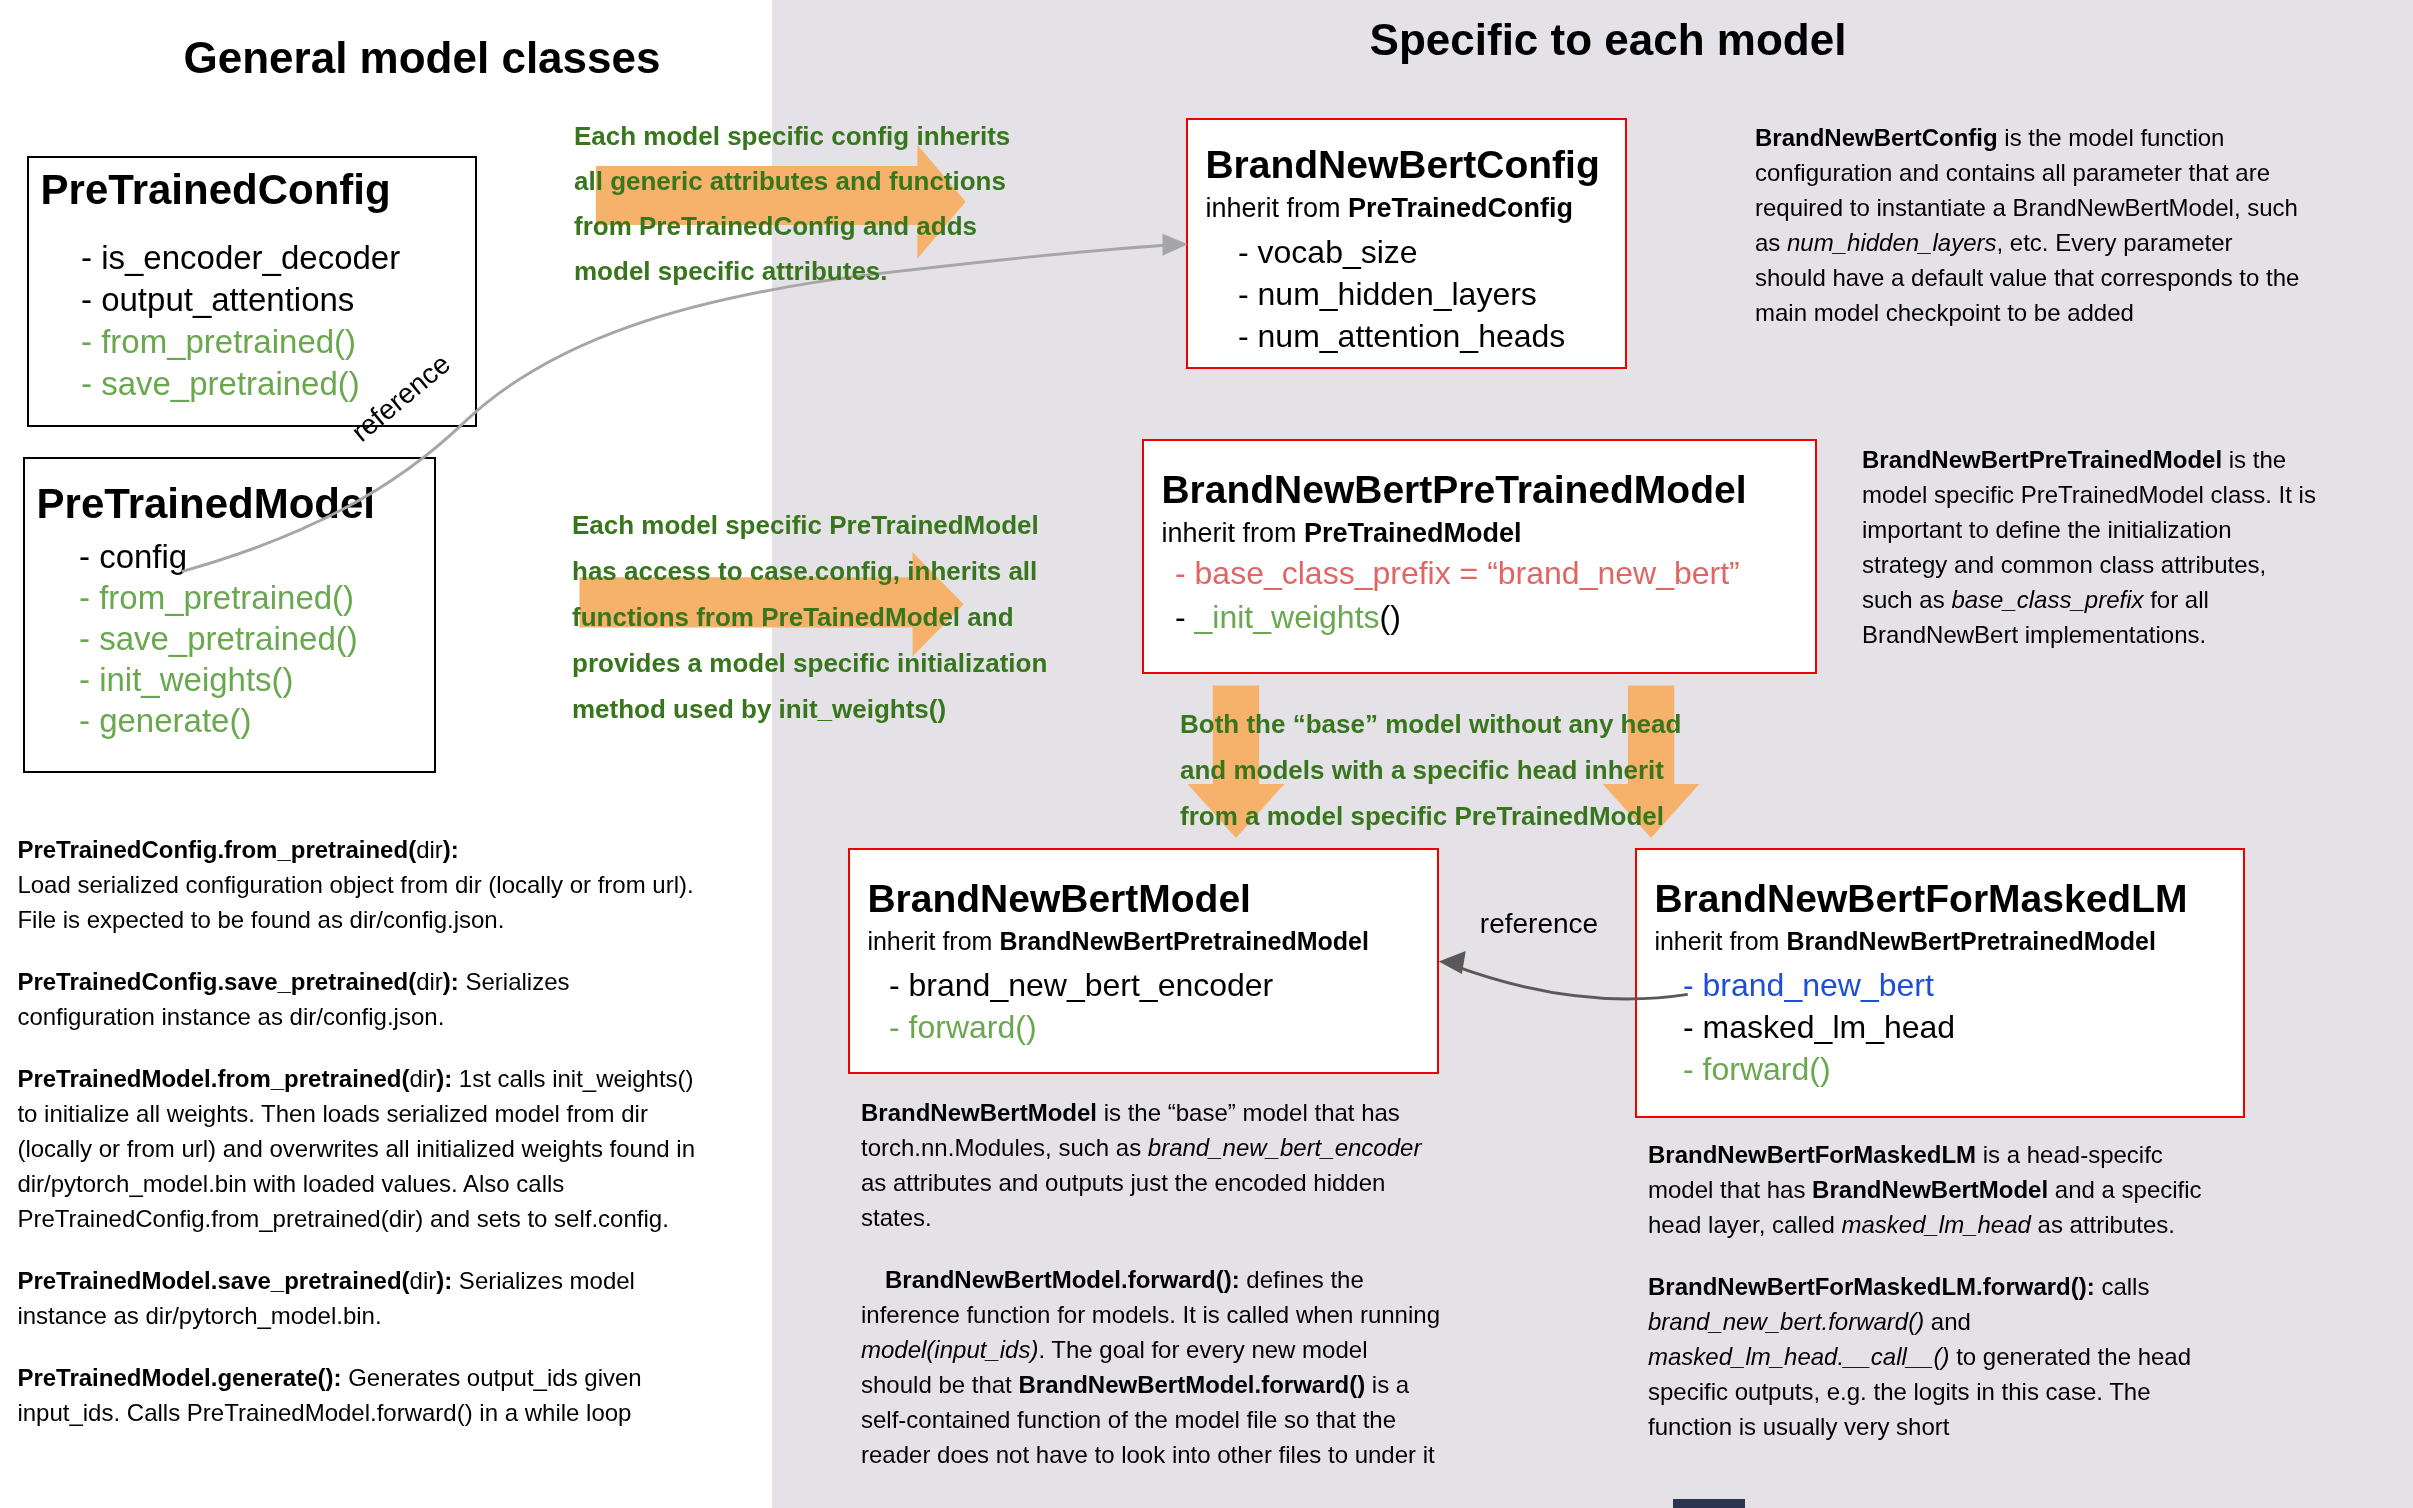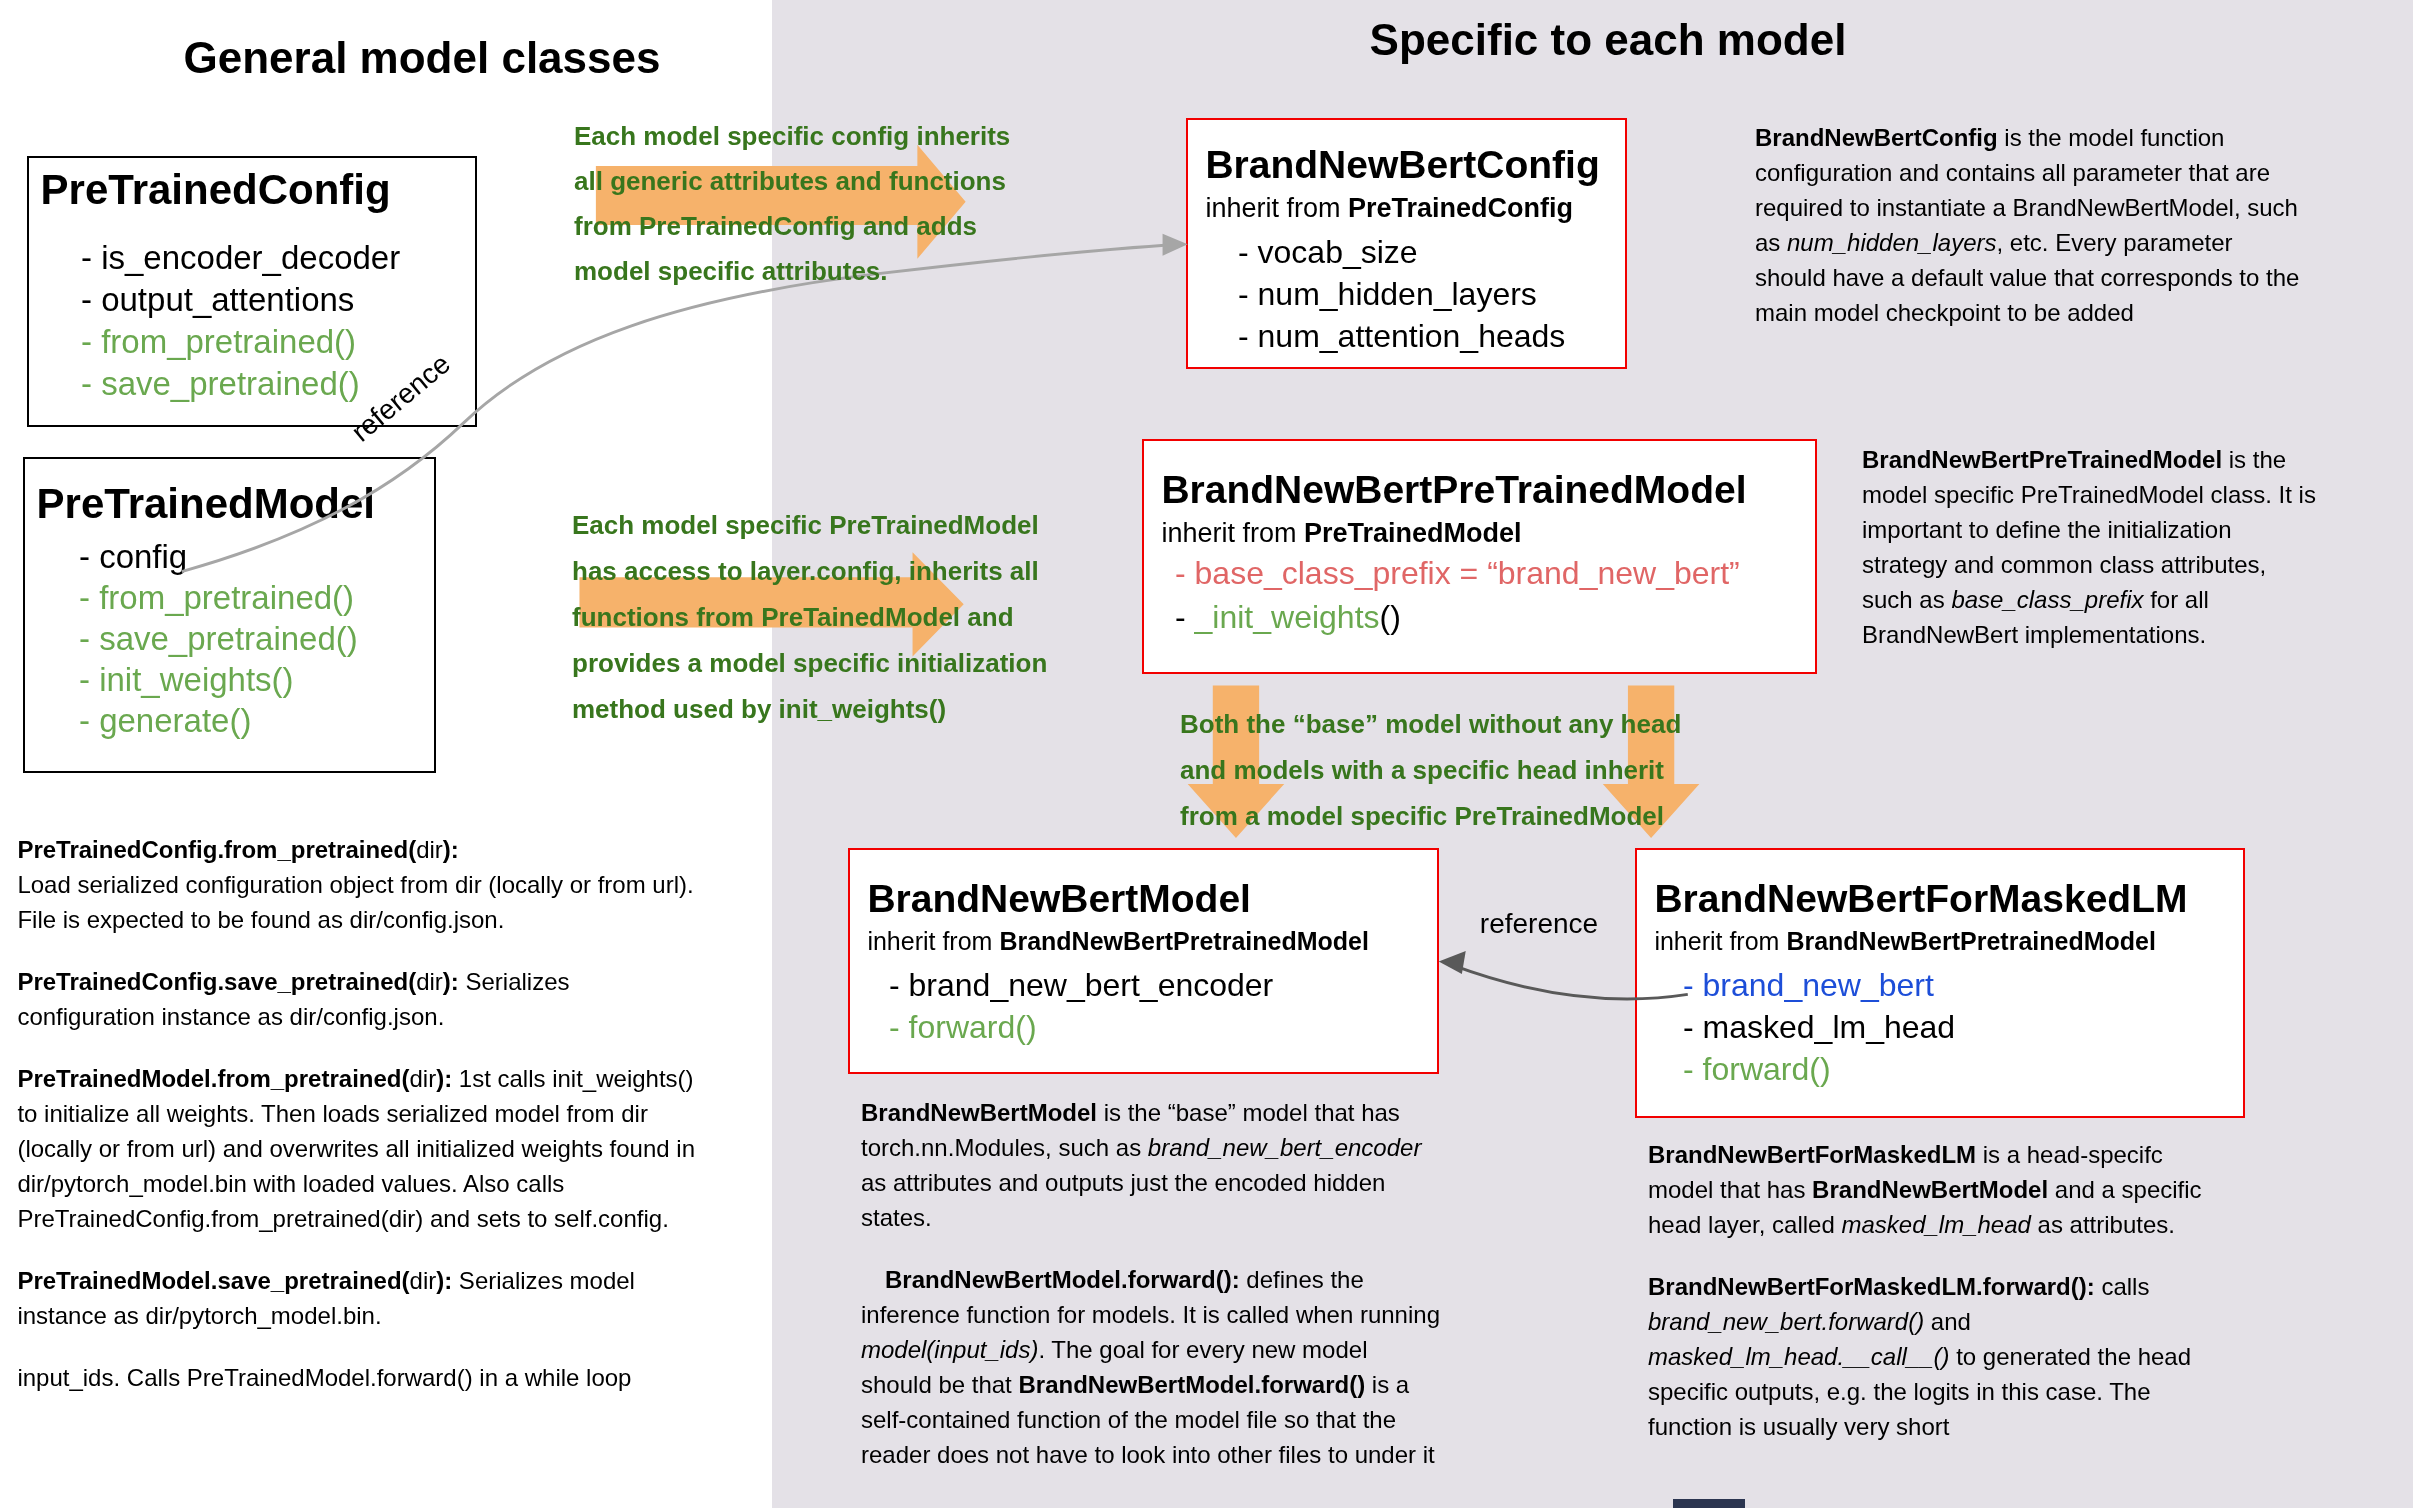--- a/index.html
+++ b/index.html
@@ -107,21 +107,21 @@
 <div class="main-title" style="left:1222px;top:15.4px;width:772px;">Specific to each model</div>
 
 <div class="ann" style="left:574px;top:114px;">
     <div class="tline"><span>Each model specific config inherits</span></div>
     <div class="tline"><span>all generic attributes and functions</span></div>
     <div class="tline"><span>from PreTrainedConfig and adds</span></div>
     <div class="tline"><span>model specific attributes.</span></div>
   </div>
 <div class="ann" style="left:572px;top:502px;line-height:46px;">
     <div class="tline"><span>Each model specific PreTrainedModel</span></div>
-    <div class="tline"><span>has access to layer.config, inherits all</span></div>
+    <div class="tline"><span>has access to case.config, inherits all</span></div>
     <div class="tline"><span>functions from PreTainedModel and</span></div>
     <div class="tline"><span>provides a model specific initialization</span></div>
     <div class="tline"><span>method used by init_weights()</span></div>
   </div>
 <div class="ann" style="left:1180px;top:701px;line-height:46px;">
     <div class="tline"><span>Both the “base” model without any head</span></div>
     <div class="tline"><span>and models with a specific head inherit</span></div>
     <div class="tline"><span>from a model specific PreTrainedModel</span></div>
   </div>
 
@@ -143,20 +143,21 @@
       <div class="tline"><span>to initialize all weights. Then loads serialized model from dir</span></div>
       <div class="tline"><span>(locally or from url) and overwrites all initialized weights found in</span></div>
       <div class="tline"><span>dir/pytorch_model.bin with loaded values. Also calls</span></div>
       <div class="tline"><span>PreTrainedConfig.from_pretrained(dir) and sets to self.config.</span></div>
     </div>
     <div class="note-par">
       <div class="tline"><span style="font-weight: bold;">PreTrainedModel.save_pretrained(</span><span>dir</span><span style="font-weight: bold;">):</span><span> Serializes model</span></div>
       <div class="tline"><span>instance as dir/pytorch_model.bin.</span></div>
     </div>
     <div class="note-par">
+      <div class="tline"><span style="font-weight: bold;">PreTrainedModel.generate():</span><span> Generates output_ids given</span></div>
       <div class="tline"><span>input_ids. Calls PreTrainedModel.forward() in a while loop</span></div>
     </div>
   </div>
 <div class="note" style="left:1755px;top:120px;width:657px;">
     <div class="note-par">
       <div class="tline"><span style="font-weight: bold;">BrandNewBertConfig</span><span> is the model function</span></div>
       <div class="tline"><span>configuration and contains all parameter that are</span></div>
       <div class="tline"><span>required to instantiate a BrandNewBertModel, such</span></div>
       <div class="tline"><span>as </span><span style="font-style: italic;">num_hidden_layers</span><span>, etc. Every parameter</span></div>
       <div class="tline"><span>should have a default value that corresponds to the</span></div>

